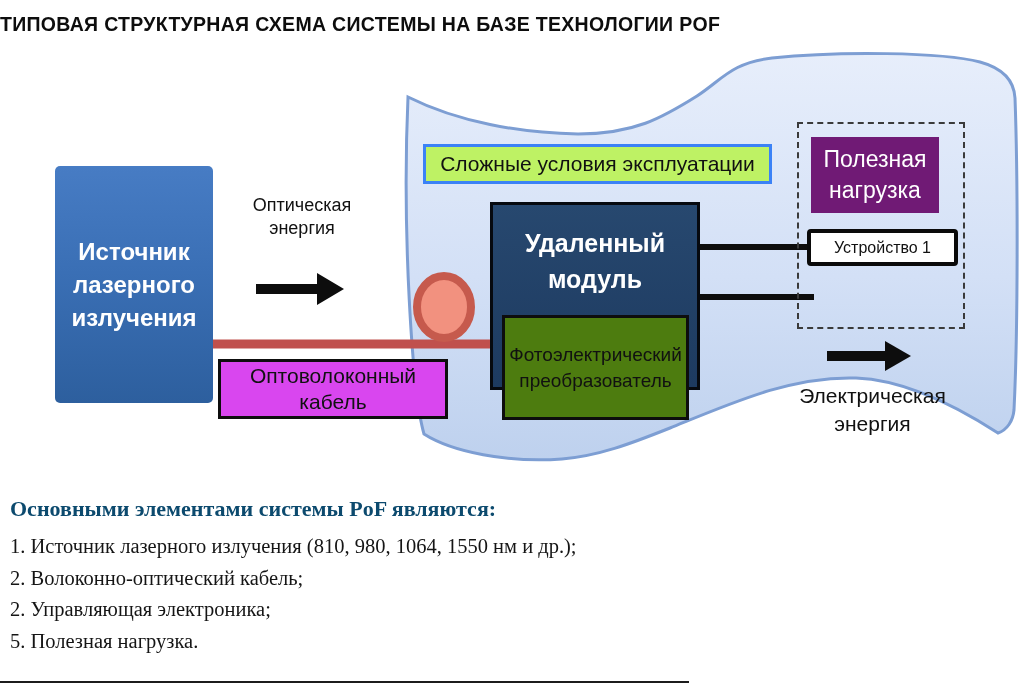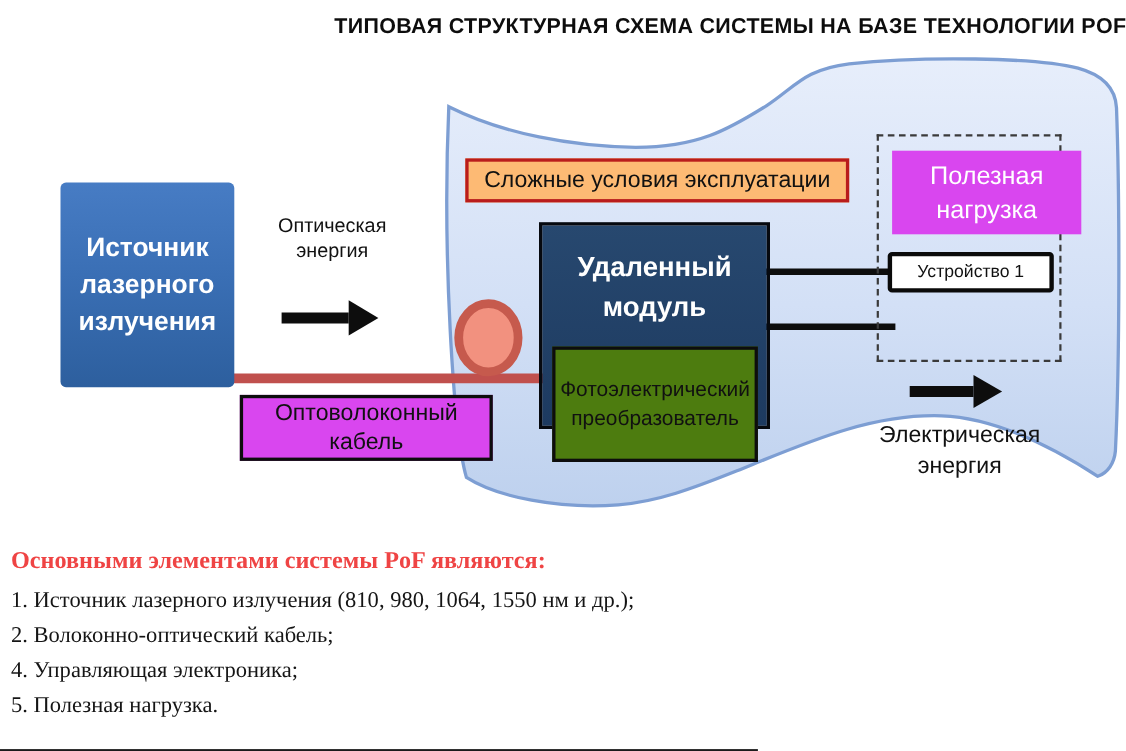--- a/index.html
+++ b/index.html
@@ -2,63 +2,63 @@
 <html><head>
 <meta charset="utf-8">
 <style>
   html,body{margin:0;padding:0;background:#ffffff;}
   .stage{
     position:relative;width:1024px;height:683px;background:#ffffff;overflow:hidden;
     font-family:"Liberation Sans", sans-serif;color:#111;
   }
   .abs{position:absolute;box-sizing:border-box;}
   .title{
-    left:0;top:13px;width:1024px;text-align:right;
+    left:0;top:13px;width:1024px;text-align:left;
     font-size:19.5px;font-weight:bold;letter-spacing:.3px;color:#0d0d0d;
   }
   svg.canvas{position:absolute;left:0;top:0;z-index:1;}
   .box{display:flex;align-items:center;justify-content:center;text-align:center;z-index:2;}
   .laser{
-    left:55px;top:166px;width:158px;height:186px;border-radius:5px;
+    left:55px;top:166px;width:158px;height:237px;border-radius:5px;
     background:linear-gradient(180deg,#477cc4 0%,#3a6fb5 45%,#2d5f9e 100%);
     color:#fff;font-size:24px;font-weight:bold;line-height:1.38;
   }
   .optical-label{left:222px;top:194px;width:160px;font-size:18px;line-height:1.3;}
   .fiber-box{
     left:218px;top:359px;width:230px;height:60px;background:#d946ef;
     border:3px solid #0d0d0d;font-size:21px;line-height:1.25;
   }
   .harsh{
-    left:423px;top:144px;width:349px;height:40px;background:#fdba74;
-    border:3px solid #b91c1c;font-size:21px;
+    left:423px;top:144px;width:349px;height:40px;background:#bef264;
+    border:3px solid #3b82f6;font-size:21px;
   }
   .module{
     left:490px;top:202px;width:210px;height:188px;
     background:linear-gradient(180deg,#27486f 0%,#1d3a60 100%);
     border:3px solid #06090f;color:#fff;font-size:25px;font-weight:bold;line-height:1.45;
     align-items:flex-start;padding-top:20px;
   }
   .converter{
     left:502px;top:315px;width:187px;height:105px;background:#4d7c0f;
     border:3px solid #0d0d0d;font-size:19px;line-height:1.35;z-index:3;
   }
   .dashed{left:797px;top:122px;width:168px;height:207px;border:2px dashed #3a3a3a;background:transparent;z-index:2;}
   .payload{
-    left:811px;top:137px;width:172px;height:76px;background:#d946ef;color:#fff;
+    left:811px;top:137px;width:128px;height:76px;background:#701a75;color:#fff;
     font-size:23px;line-height:1.35;z-index:3;
   }
   .device{
     width:151px;height:37px;background:#fff;border:4px solid #0a0a0a;border-radius:4px;
     font-size:16px;z-index:3;left:807px;
   }
   .device1{top:229px;} .device2{top:276px;}
   .electric-label{left:785px;top:382px;width:175px;font-size:21px;line-height:1.35;z-index:2;}
   .legend{left:10px;top:496px;width:990px;z-index:2;}
   .legend-heading{
-    font-family:"Liberation Serif", serif;font-size:22px;font-weight:bold;color:#ef4444;
+    font-family:"Liberation Serif", serif;font-size:22px;font-weight:bold;color:#0c4a6e;
     margin-bottom:13px;
   }
   .legend-item{
     font-family:"Liberation Serif", serif;font-size:20.5px;color:#151515;
     margin-bottom:8.5px;
   }
   .bottom-line{left:0;bottom:0;width:689px;height:2px;background:#1c1c1c;z-index:4;}
 </style>
 </head>
 <body>
@@ -144,18 +144,18 @@
 
 
   <div class="abs box electric-label">
     <span>Электрическая энергия</span>
   </div>
 
   <div class="abs legend">
     <div class="legend-heading">Основными элементами системы PoF являются:</div>
     <div class="legend-item">1. Источник лазерного излучения (810, 980, 1064, 1550 нм и др.);</div>
     <div class="legend-item">2. Волоконно-оптический кабель;</div>
-    <div class="legend-item">4. Управляющая электроника;</div>
+    <div class="legend-item">2. Управляющая электроника;</div>
     <div class="legend-item">5. Полезная нагрузка.</div>
   </div>
 
   <div class="abs bottom-line"></div>
 </div>
 
 </body></html>

